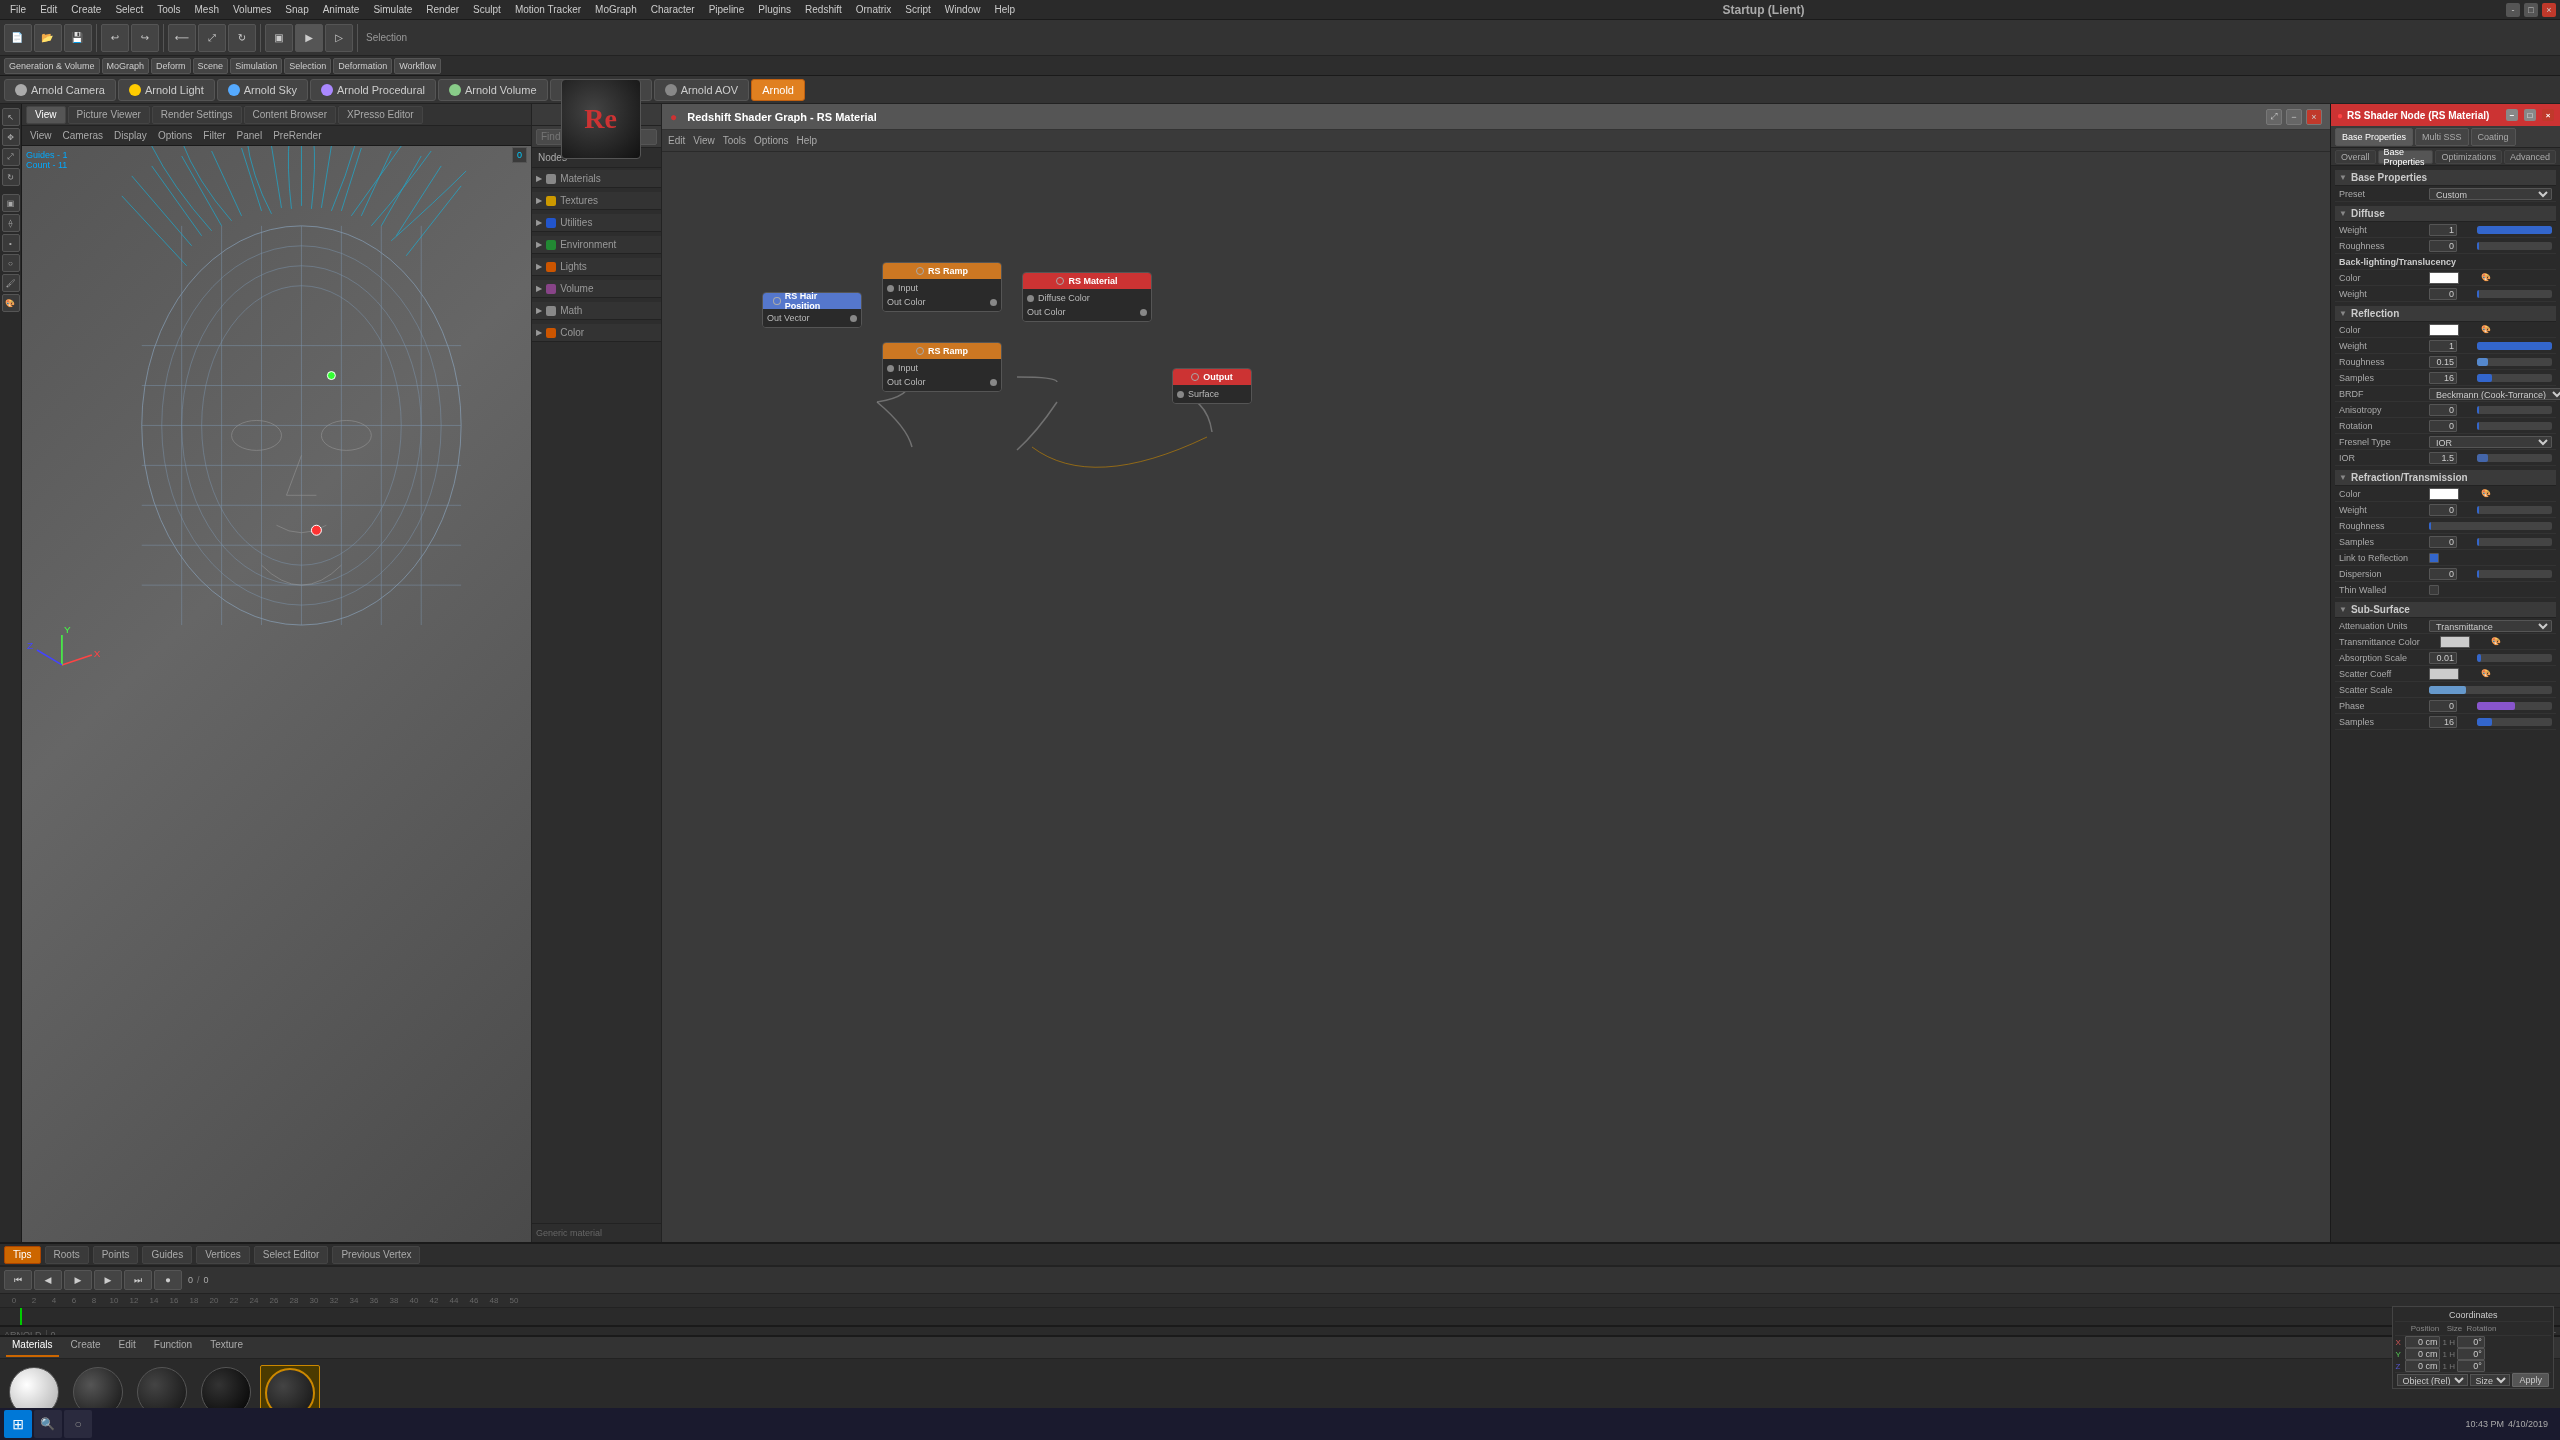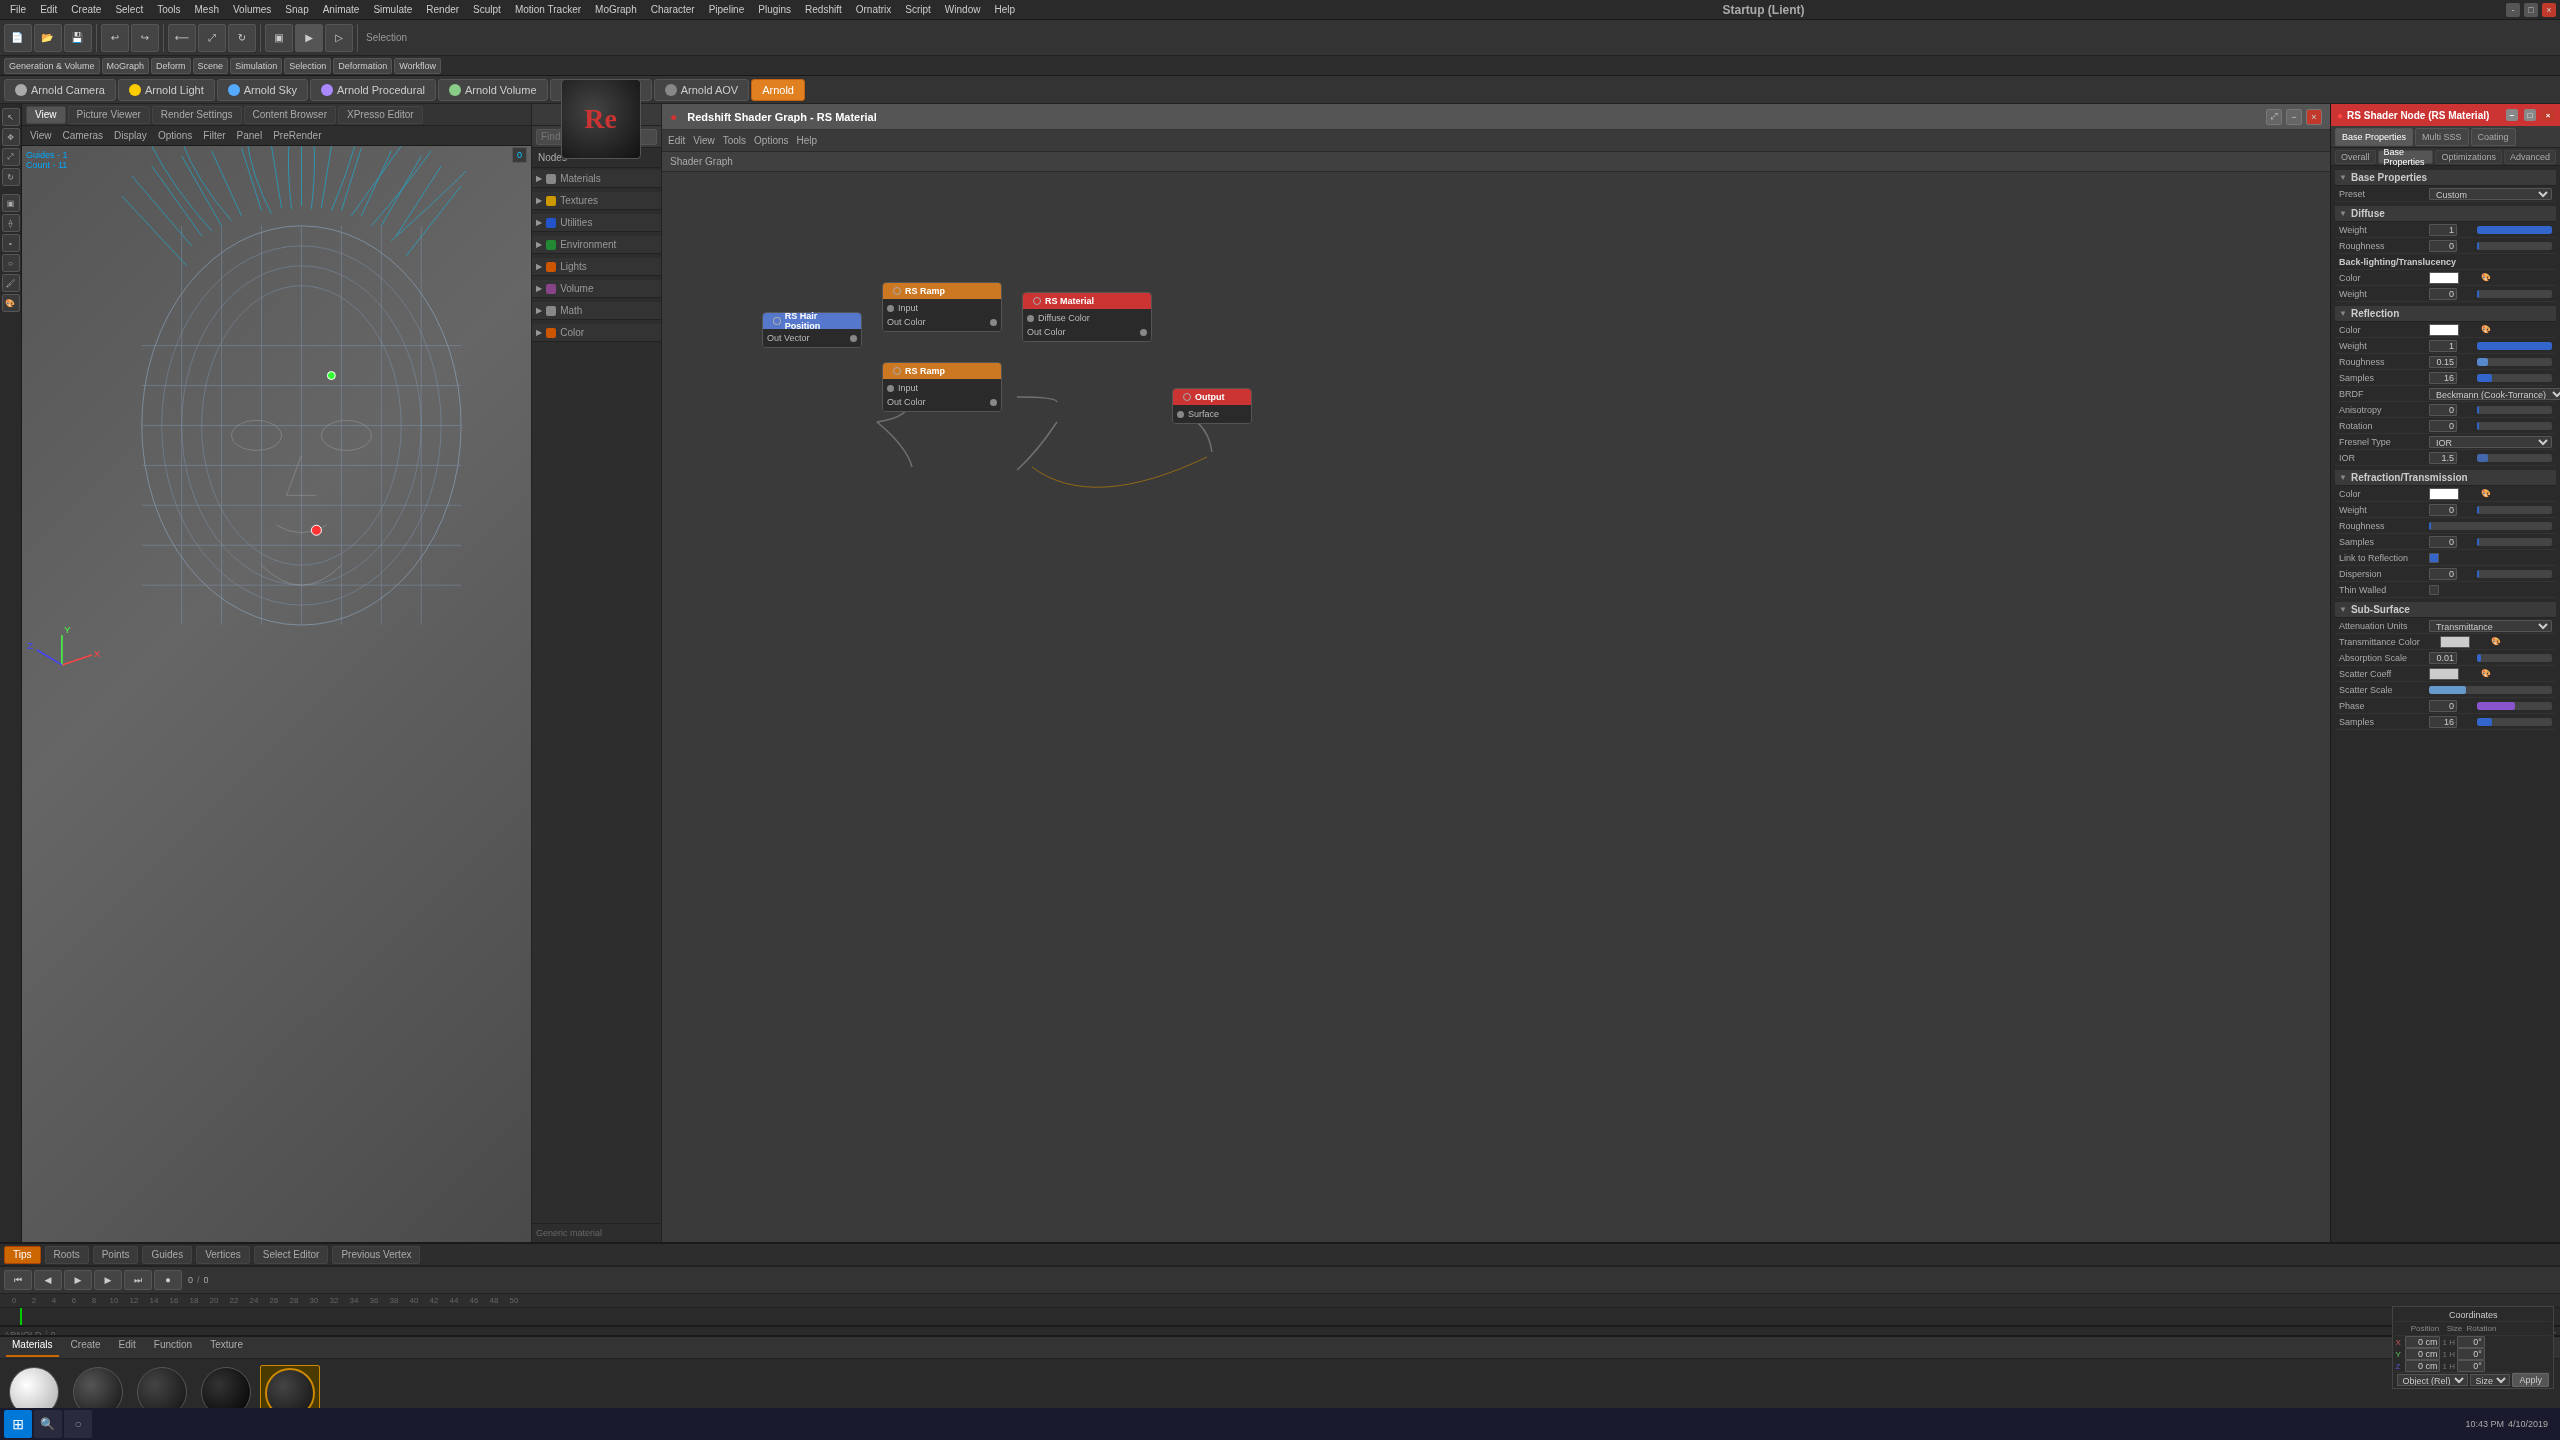--- a/index.html
+++ b/index.html
@@ -382,20 +382,21 @@
     }
     .node-header {
       height: 16px;
       display: flex;
       align-items: center;
       padding: 0 10px;
       border-radius: 3px 3px 0 0;
       font-size: 9px;
       font-weight: bold;
       color: #fff;
+      justify-content: center;
     }
     .node-dot {
       width: 8px;
       height: 8px;
       border-radius: 50%;
       border: 1px solid #aaa;
       display: inline-block;
       margin-right: 4px;
     }
     .node-body {
@@ -1110,23 +1111,20 @@
         <div class="sg-ctrl-btn" style="background:#c0392b;">×</div>
       </div>
     </div>
     <div id="shader-graph-toolbar">
       <span class="sg-tb-item">Edit</span>
       <span class="sg-tb-item">View</span>
       <span class="sg-tb-item">Tools</span>
       <span class="sg-tb-item">Options</span>
       <span class="sg-tb-item">Help</span>
     </div>
-    <div id="shader-graph-label">
-      <span>Shader Graph</span>
-    </div>
     <div id="shader-canvas">
 
       <svg class="connections" xmlns="http://www.w3.org/2000/svg">
 
         <path d="M 215 250 Q 250 245 250 225" stroke="#888" stroke-width="1.5" fill="none" opacity="0.7"></path>
 
         <path d="M 215 250 Q 245 275 250 295" stroke="#888" stroke-width="1.5" fill="none" opacity="0.7"></path>
 
         <path d="M 355 225 Q 395 225 395 230" stroke="#888" stroke-width="1.5" fill="none" opacity="0.7"></path>
 

